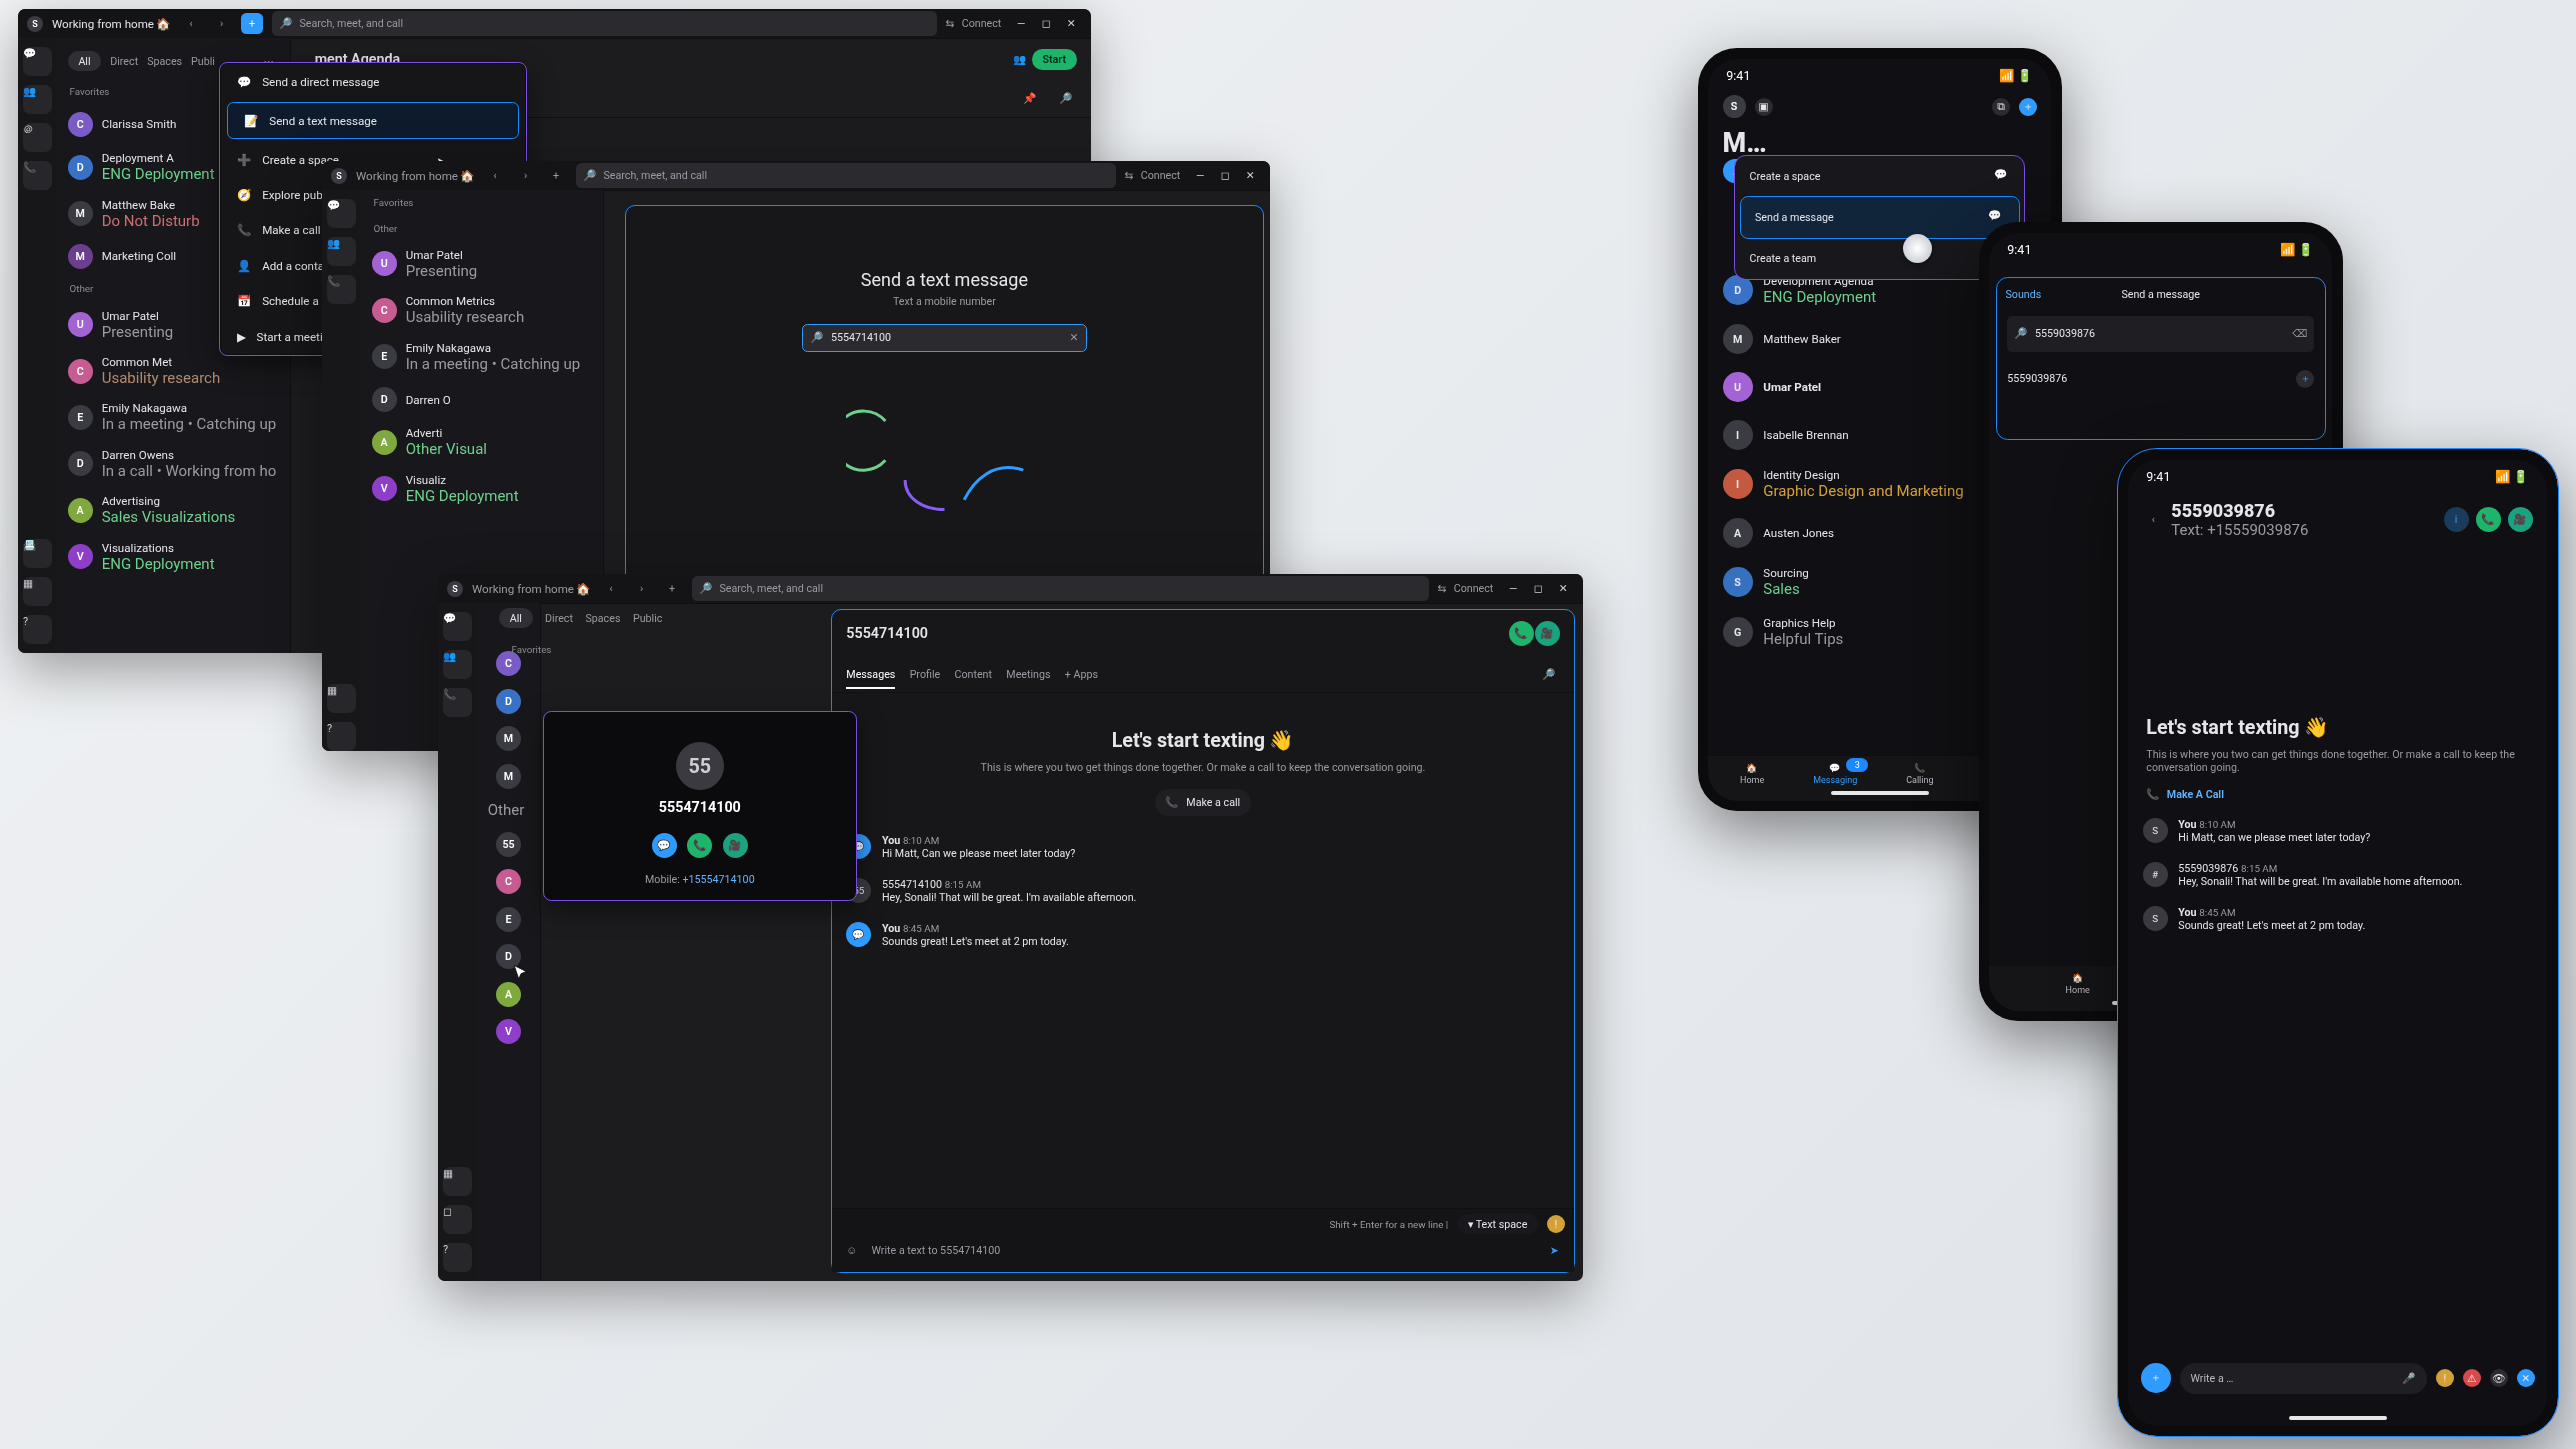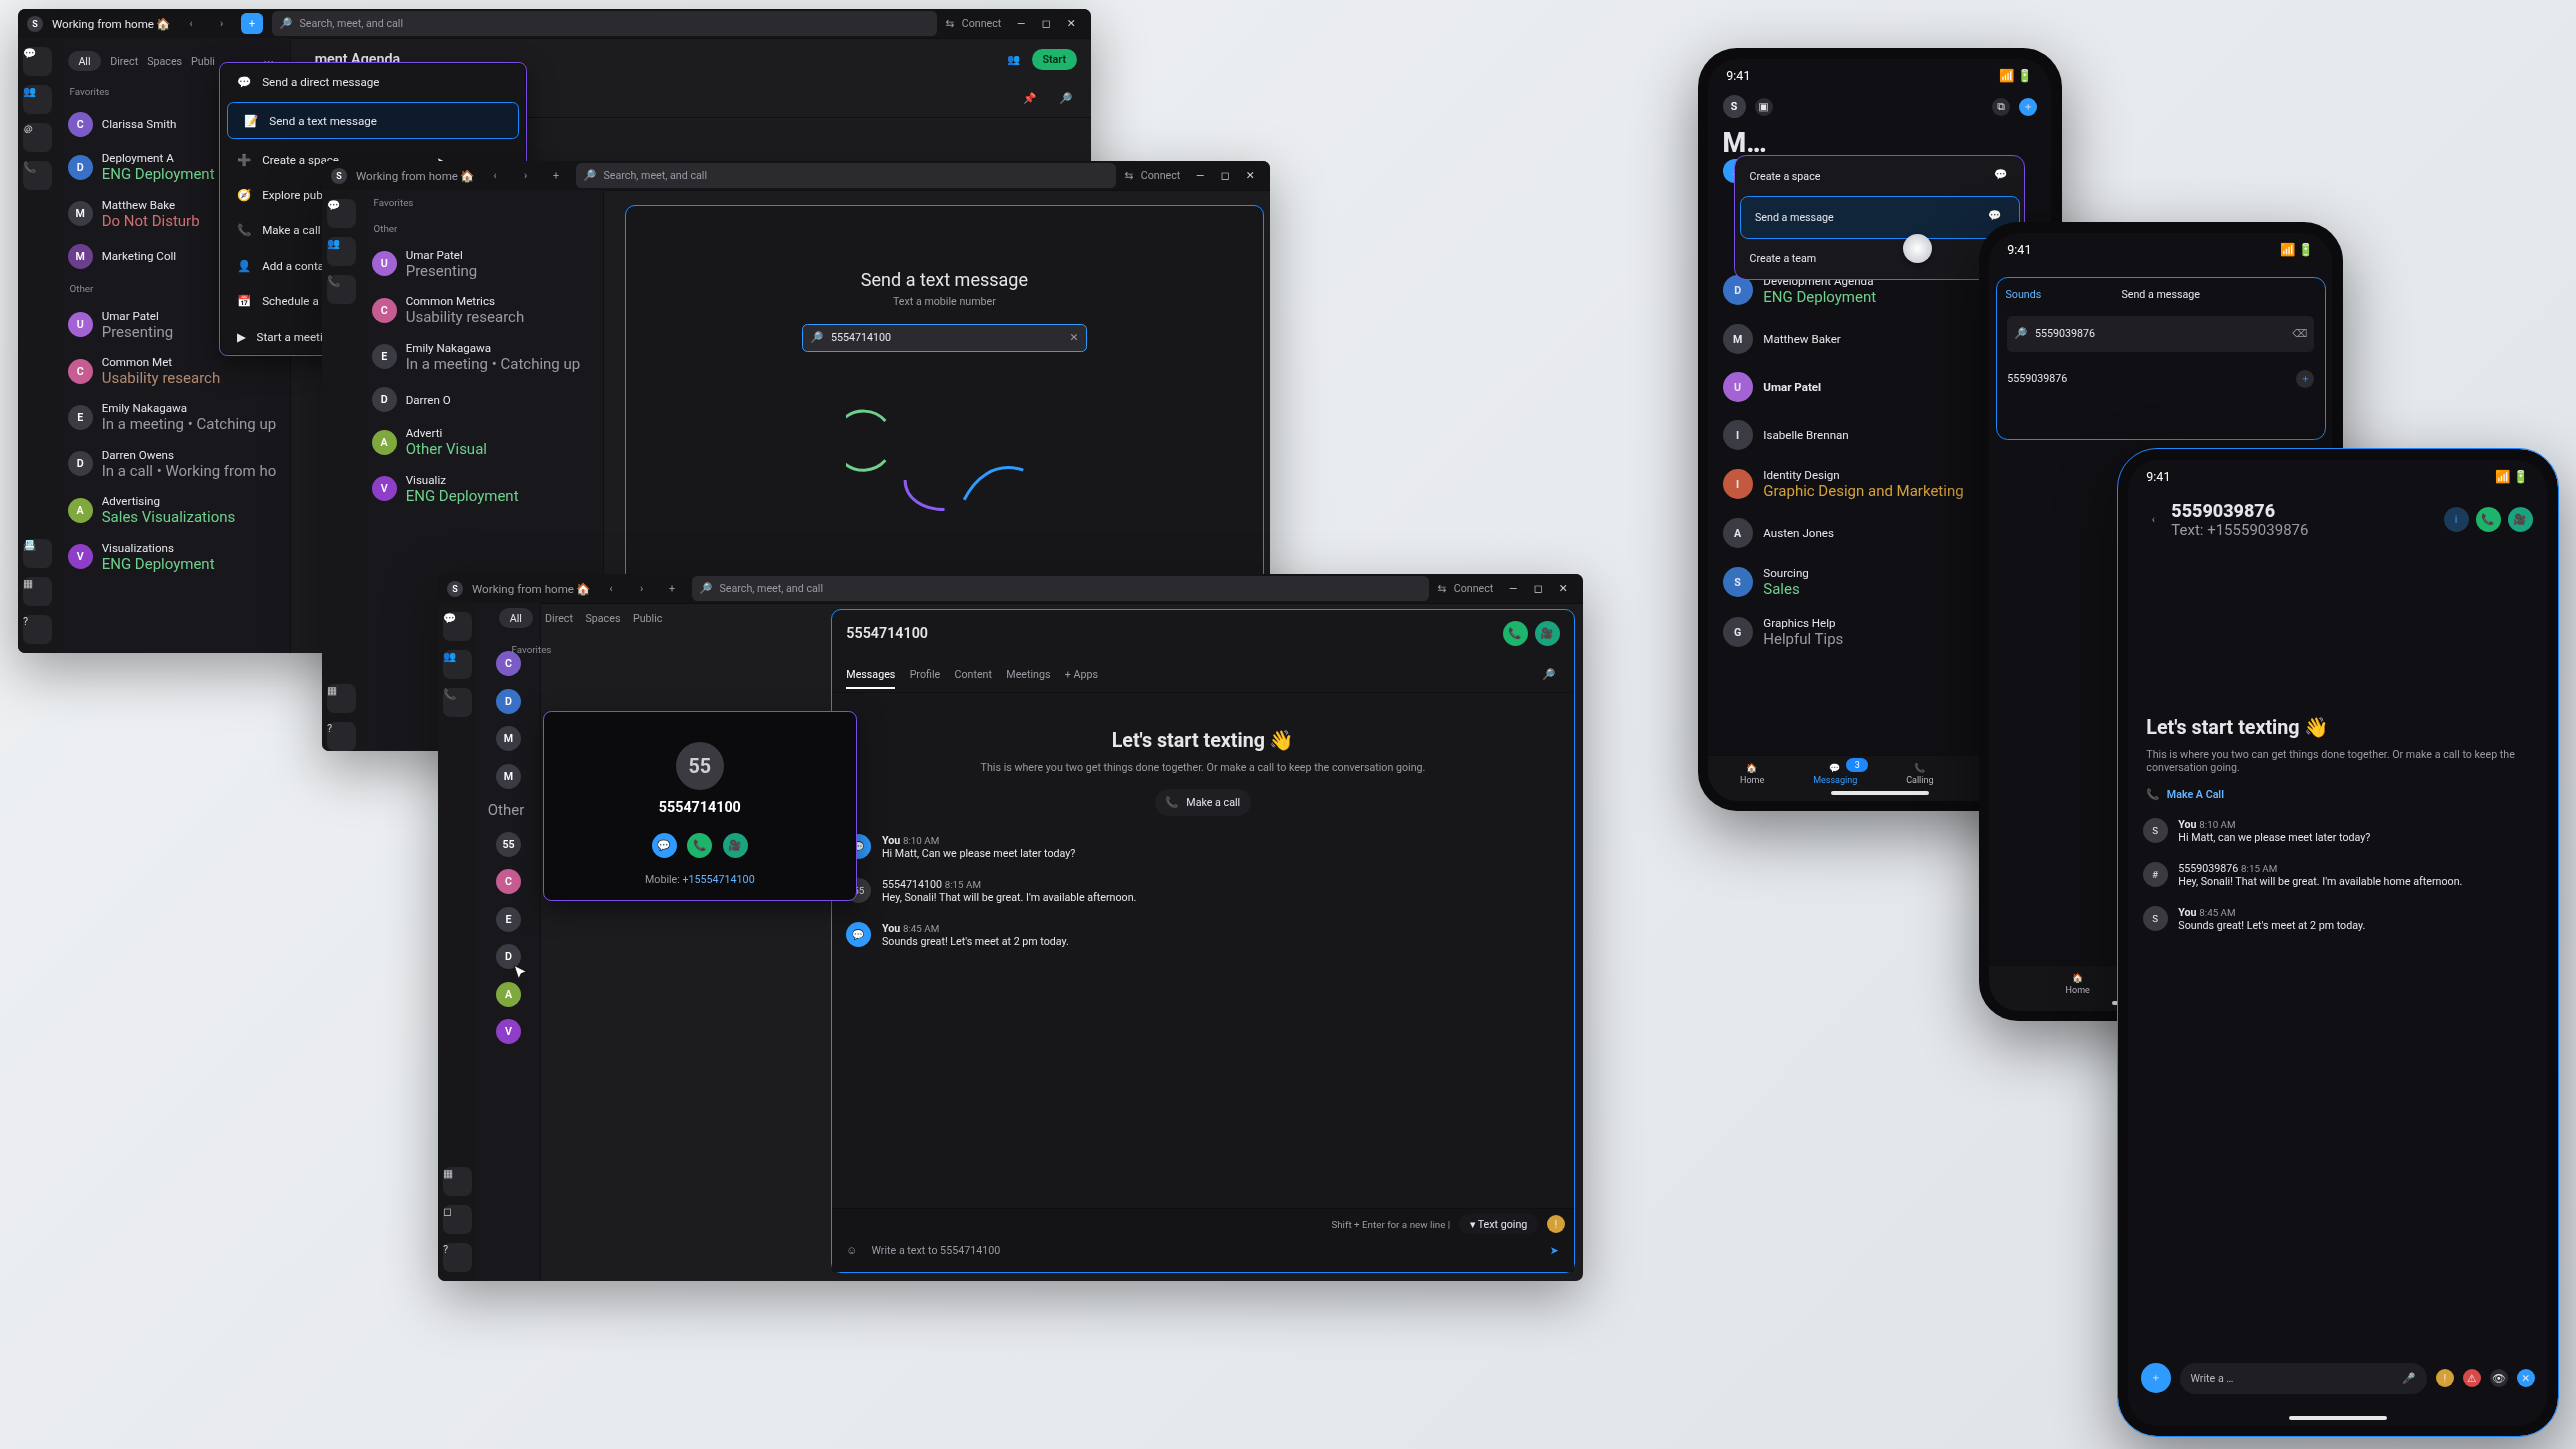--- a/index.html
+++ b/index.html
@@ -58,21 +58,21 @@
   .m-avatar{width:30px;height:30px;border-radius:50%;background:#3b3b43;display:inline-flex;align-items:center;justify-content:center;font-weight:700}
   .bottomnav{position:absolute;left:0;right:0;bottom:0;display:flex;justify-content:space-around;align-items:center;background:#151518;border-top:0.9px solid #0e0e12;padding:7.2px 7.2px 16px}
   .bn{display:flex;flex-direction:column;align-items:center;gap:1.8px;color:#b8b8bf;font-size:9px}
   .bn.active{color:#2f9bff}
   .pillbox{display:flex;align-items:center;gap:7.2px;background:#1e1e23;border-radius:16px;padding:7.2px 10.7px}
   .link{color:#64b5ff}
   .cursor{width:18px;height:18px}
   svg{display:block}
   .flex{display:flex;align-items:center;gap:7.2px}
   .right{margin-left:auto}
-  .panel-header{display:flex;align-items:center;gap:7px;padding:10.7px 14.3px}
+  .panel-header{display:flex;align-items:center;gap:1px;padding:10.7px 14.3px}
   .panel-header h3{margin:0;font-size:14.3px;font-weight:600}
   .thin{font-weight:400}
   .mobile-menu{position:absolute;left:27px;right:27px;background:#18181c;border-radius:10.7px;overflow:hidden}
   .mobile-menu .mm{display:flex;align-items:center;justify-content:space-between;padding:12.5px 14.3px}
   .mm.hl{background:#10243a}
   .mm .ico{width:16px;height:16px;color:#b3b3bb}
   .chat-big-title{font-size:19.7px;font-weight:700}
   .mobile-compose{display:flex;align-items:center;gap:9px;padding:9px 12.5px}
   .mobile-compose .plus{width:30px;height:30px;border-radius:50%;background:#2f9bff;display:inline-flex;align-items:center;justify-content:center}
   .mobile-compose .input{flex:1;background:#1e1e23;border-radius:16px;padding:9px 10.7px;color:#b8b8bf;display:flex;align-items:center;gap:9px}
@@ -445,21 +445,21 @@
       <span class="av" style="background:#2f9bff">💬</span>
       <div>
         <div><b>You</b> <span class="meta">8:45 AM</span></div>
         <div>Sounds great! Let's meet at 2 pm today.</div>
       </div>
     </div>
 
     <div class="compose">
       <div class="flex" style="justify-content:flex-end;gap:9px">
         <span class="hint">Shift + Enter for a new line  |</span>
-        <span class="pill" style="background:#18181d">▾ <span>Text going</span></span>
+        <span class="pill" style="background:#18181d">▾ <span>Text space</span></span>
         <span class="icon-chip icon-g">!</span>
       </div>
       <div class="flex" style="gap:9px;margin-top:5.4px">
         <span class="icnbtn">☺</span>
         <span class="muted" style="flex:1">Write a text to 5554714100</span>
         <span class="icnbtn" style="color:#2f9bff">➤</span>
       </div>
     </div>
   </div>
 </div>

